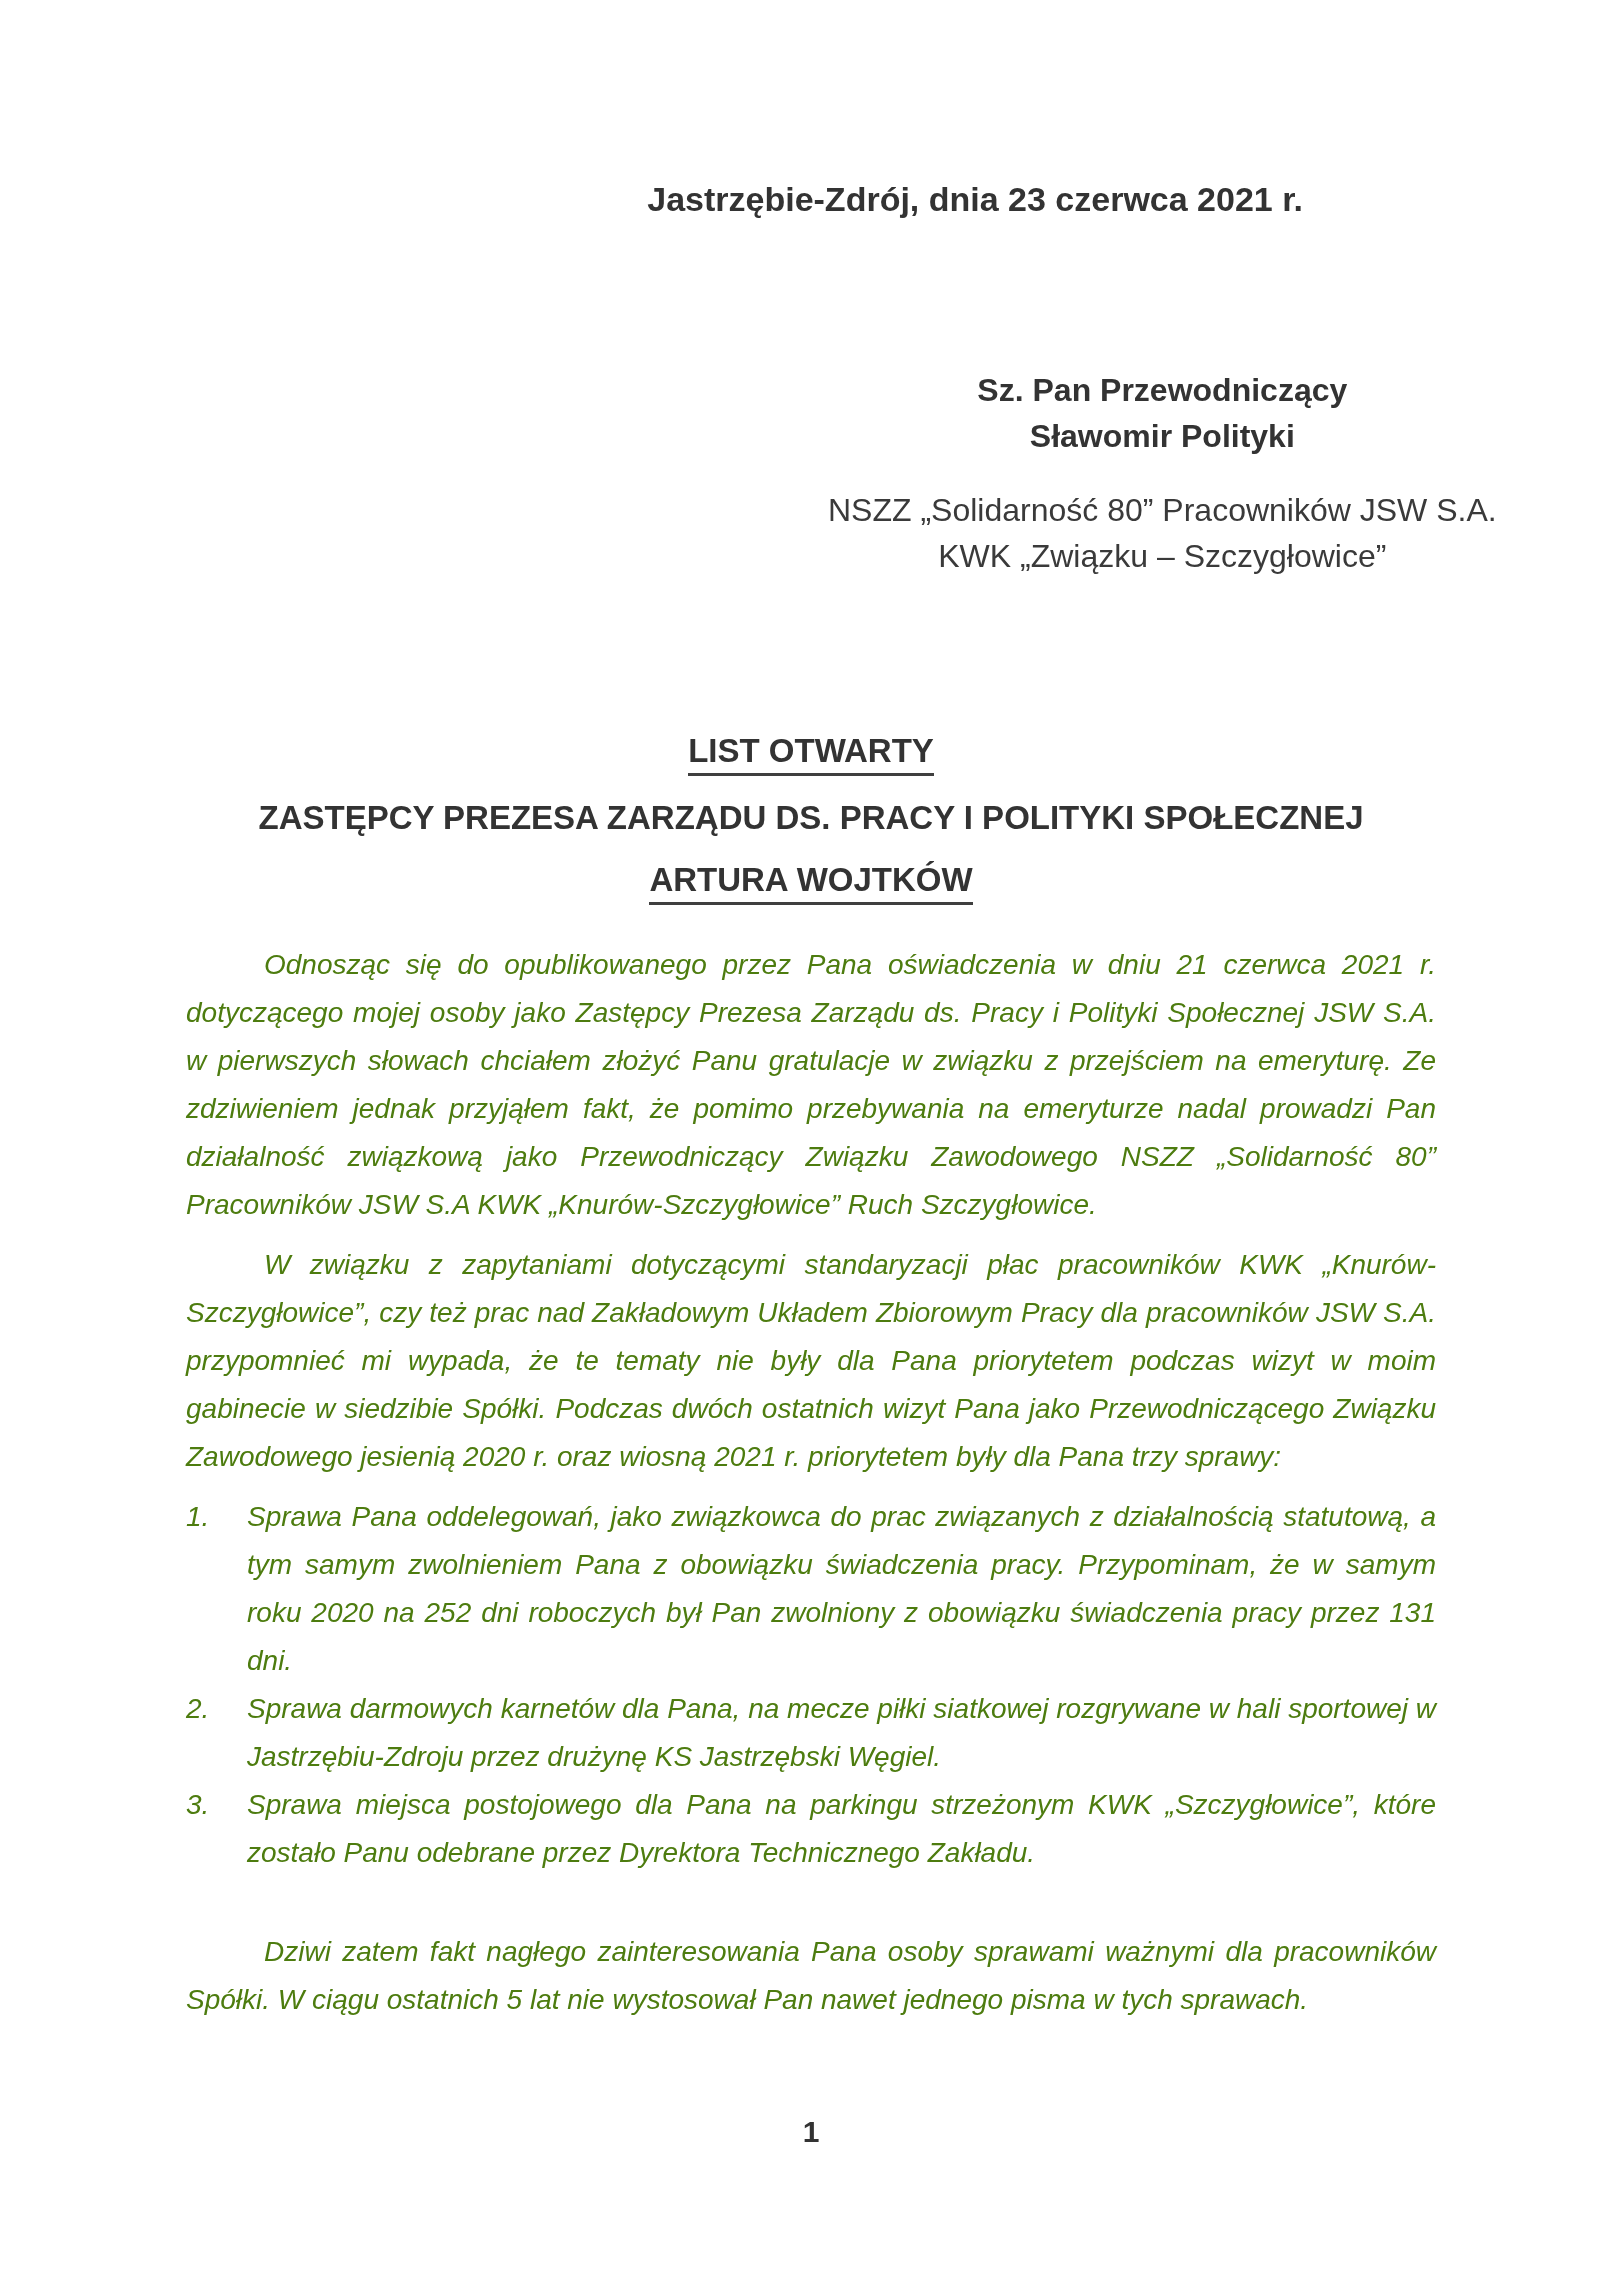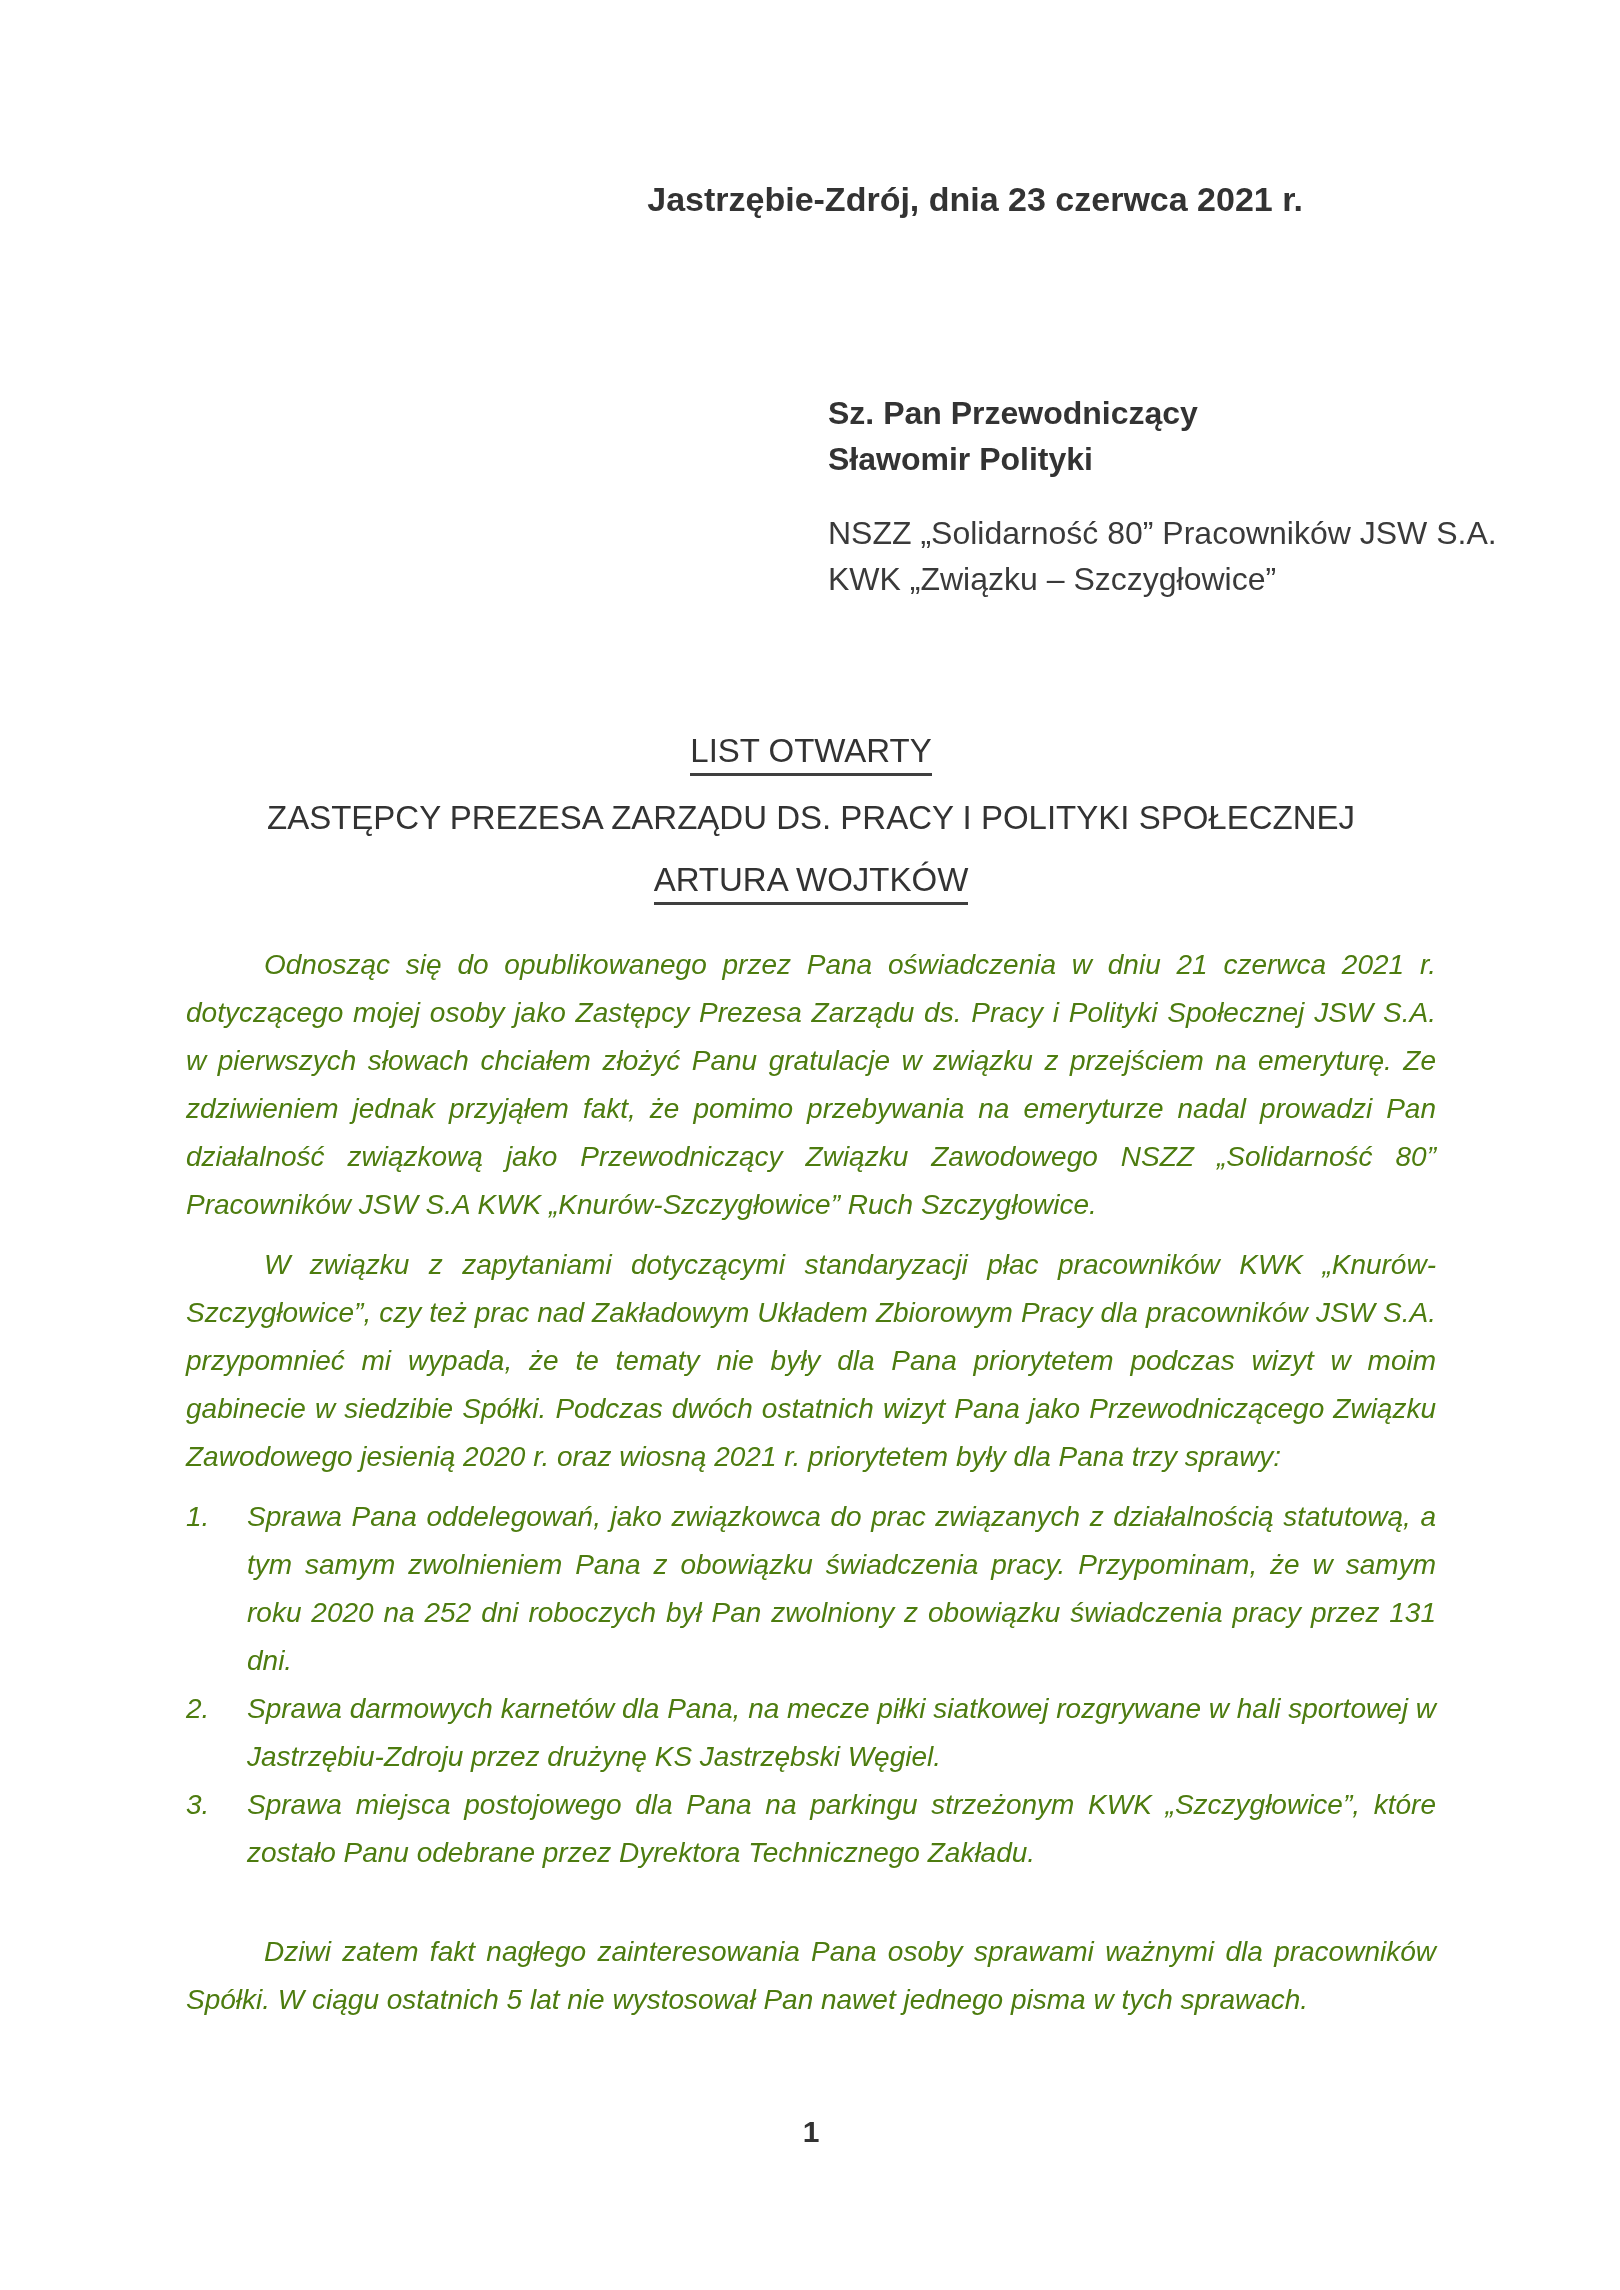--- a/index.html
+++ b/index.html
@@ -27,41 +27,42 @@
     left: 186px;
     width: 1117px;
     text-align: right;
     font-size: 34px;
     font-weight: bold;
     color: #333333;
     white-space: nowrap;
   }
   .recipient {
     position: absolute;
-    top: 390px;
+    top: 367px;
     left: 828px;
     font-size: 32px;
     line-height: 46px;
     color: #3a3a3a;
+    text-align: center;
   }
   .recipient .bold-line {
     font-weight: bold;
     color: #333333;
   }
   .recipient .org-block {
     margin-top: 28px;
   }
   .titles {
     position: absolute;
     top: 731px;
     left: 186px;
     width: 1250px;
     text-align: center;
     font-size: 33px;
-    font-weight: normal;
+    font-weight: bold;
     color: #333333;
     line-height: 39px;
   }
   .titles .t-row {
     margin-bottom: 22.5px;
   }
   .underlined {
     display: inline-block;
     padding-bottom: 2.9px;
     border-bottom: 3.9px solid #3f3f3f;

